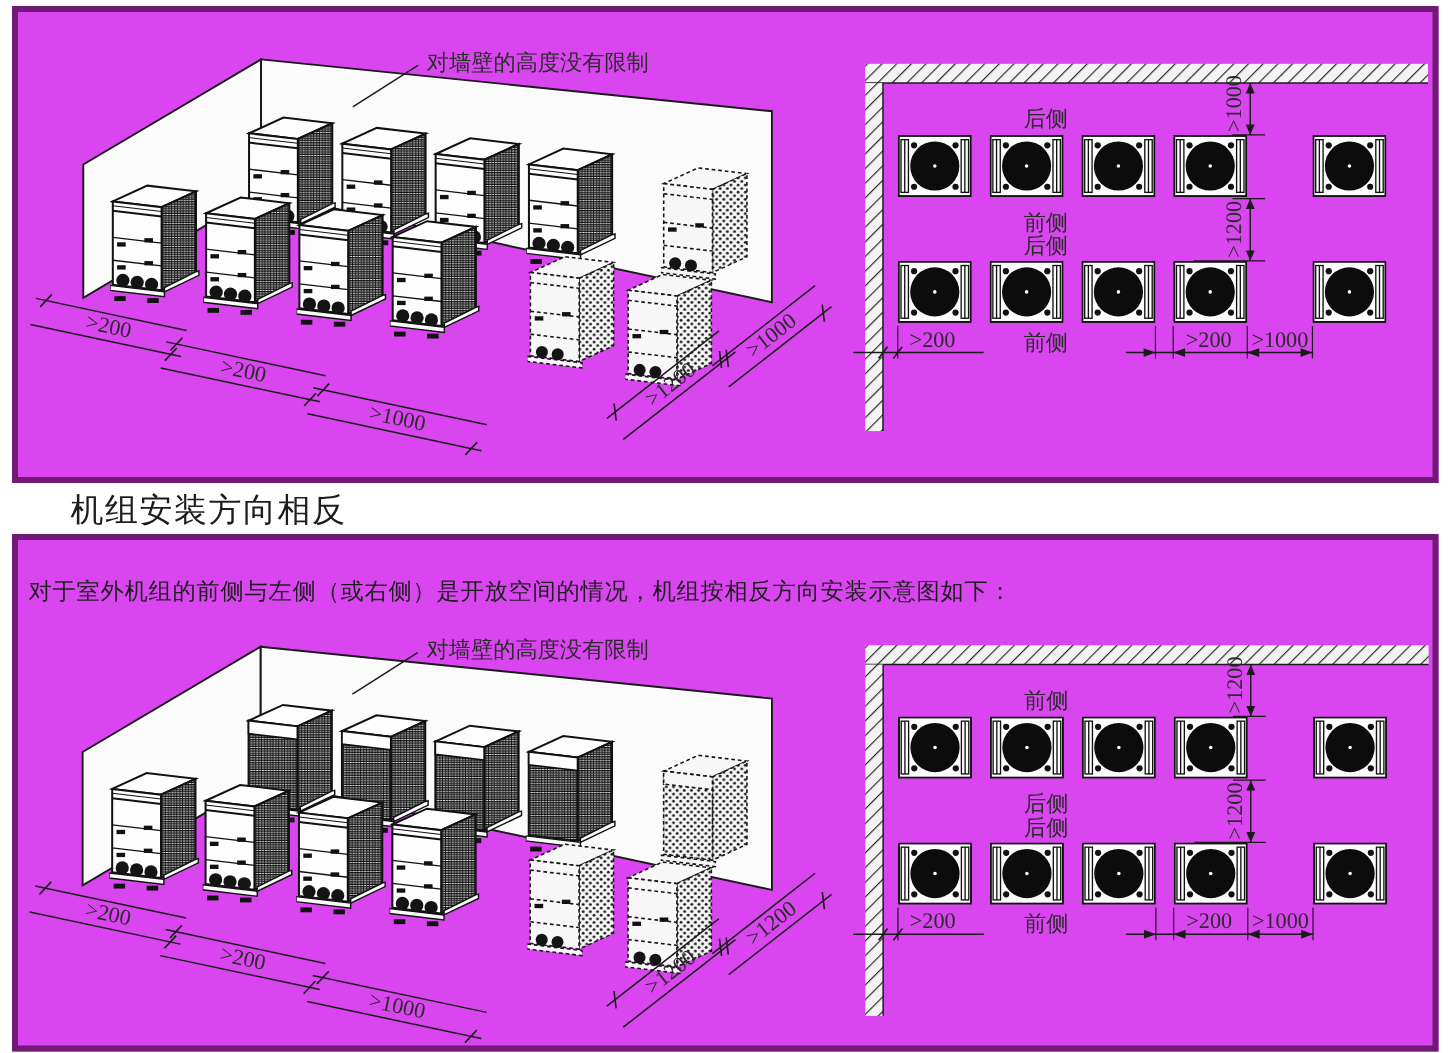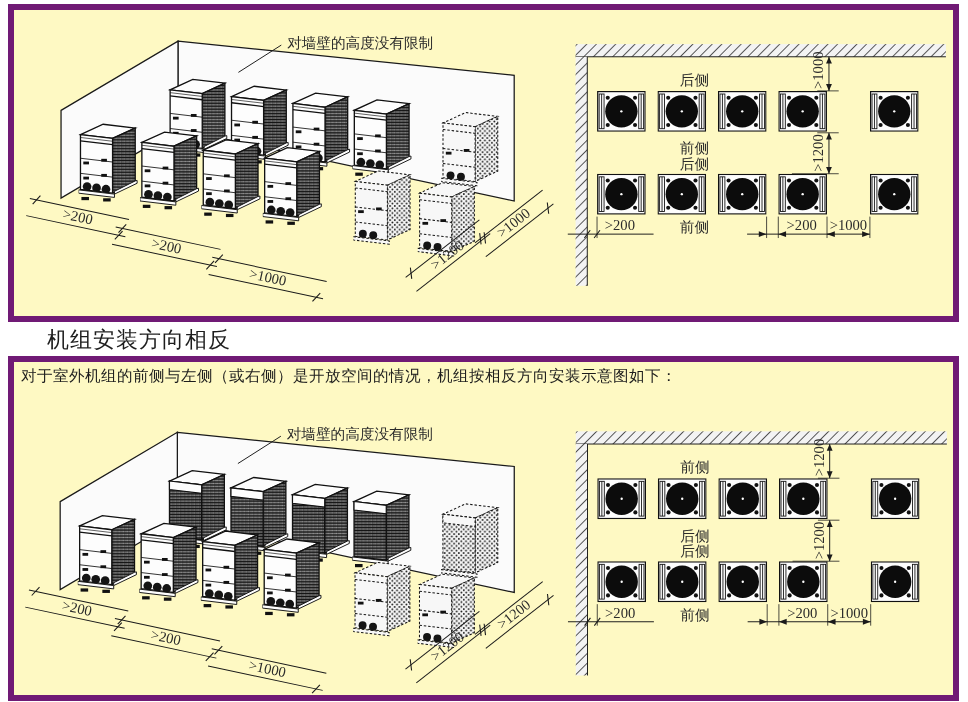--- a/index.html
+++ b/index.html
@@ -1,23 +1,23 @@
 <!DOCTYPE html>
 <html><head>
 <meta charset="utf-8">
 <style>
   html,body{margin:0;padding:0;background:#fff;}
   #stage{position:relative;width:968px;height:702px;background:#fff;overflow:hidden;
          font-family:"Liberation Serif","DejaVu Serif",serif;}
-  .panel{position:absolute;left:8px;width:951px;background:#fef9c3;border:6px solid #701a75;box-sizing:border-box;}
+  .panel{position:absolute;left:8px;width:951px;background:#d946ef;border:4px solid #701a75;box-sizing:border-box;}
   #panel1{top:4px;height:318px;}
   #panel2{top:356px;height:345px;}
   .panel svg{position:absolute;left:0;top:0;width:100%;height:100%;}
   #heading{position:absolute;left:47px;top:325px;font-size:22px;color:#1d1d1d;letter-spacing:1px;}
-  #intro{position:absolute;left:7px;top:4px;font-size:15.5px;color:#1d1d1d;letter-spacing:.5px;z-index:2;}
+  #intro{position:absolute;left:7px;top:24px;font-size:15.5px;color:#1d1d1d;letter-spacing:.5px;z-index:2;}
   .wall{fill:#fbfbfb;stroke:#1a1a1a;stroke-width:1.3;}
   .ln{stroke:#1a1a1a;stroke-width:1;fill:none;}
   .thin{stroke:#1a1a1a;stroke-width:.8;fill:none;}
   .tick{stroke:#1a1a1a;stroke-width:1.1;}
   .arr{fill:#1a1a1a;stroke:none;}
   text.dim{font:15px "Liberation Serif","DejaVu Serif",serif;fill:#2b2b2b;}
   text.lbl{font:15px "Liberation Serif","DejaVu Serif",serif;fill:#2b2b2b;}
   text.note{font:15px "Liberation Serif","DejaVu Serif",serif;fill:#2b2b2b;}
 </style>
 </head>

